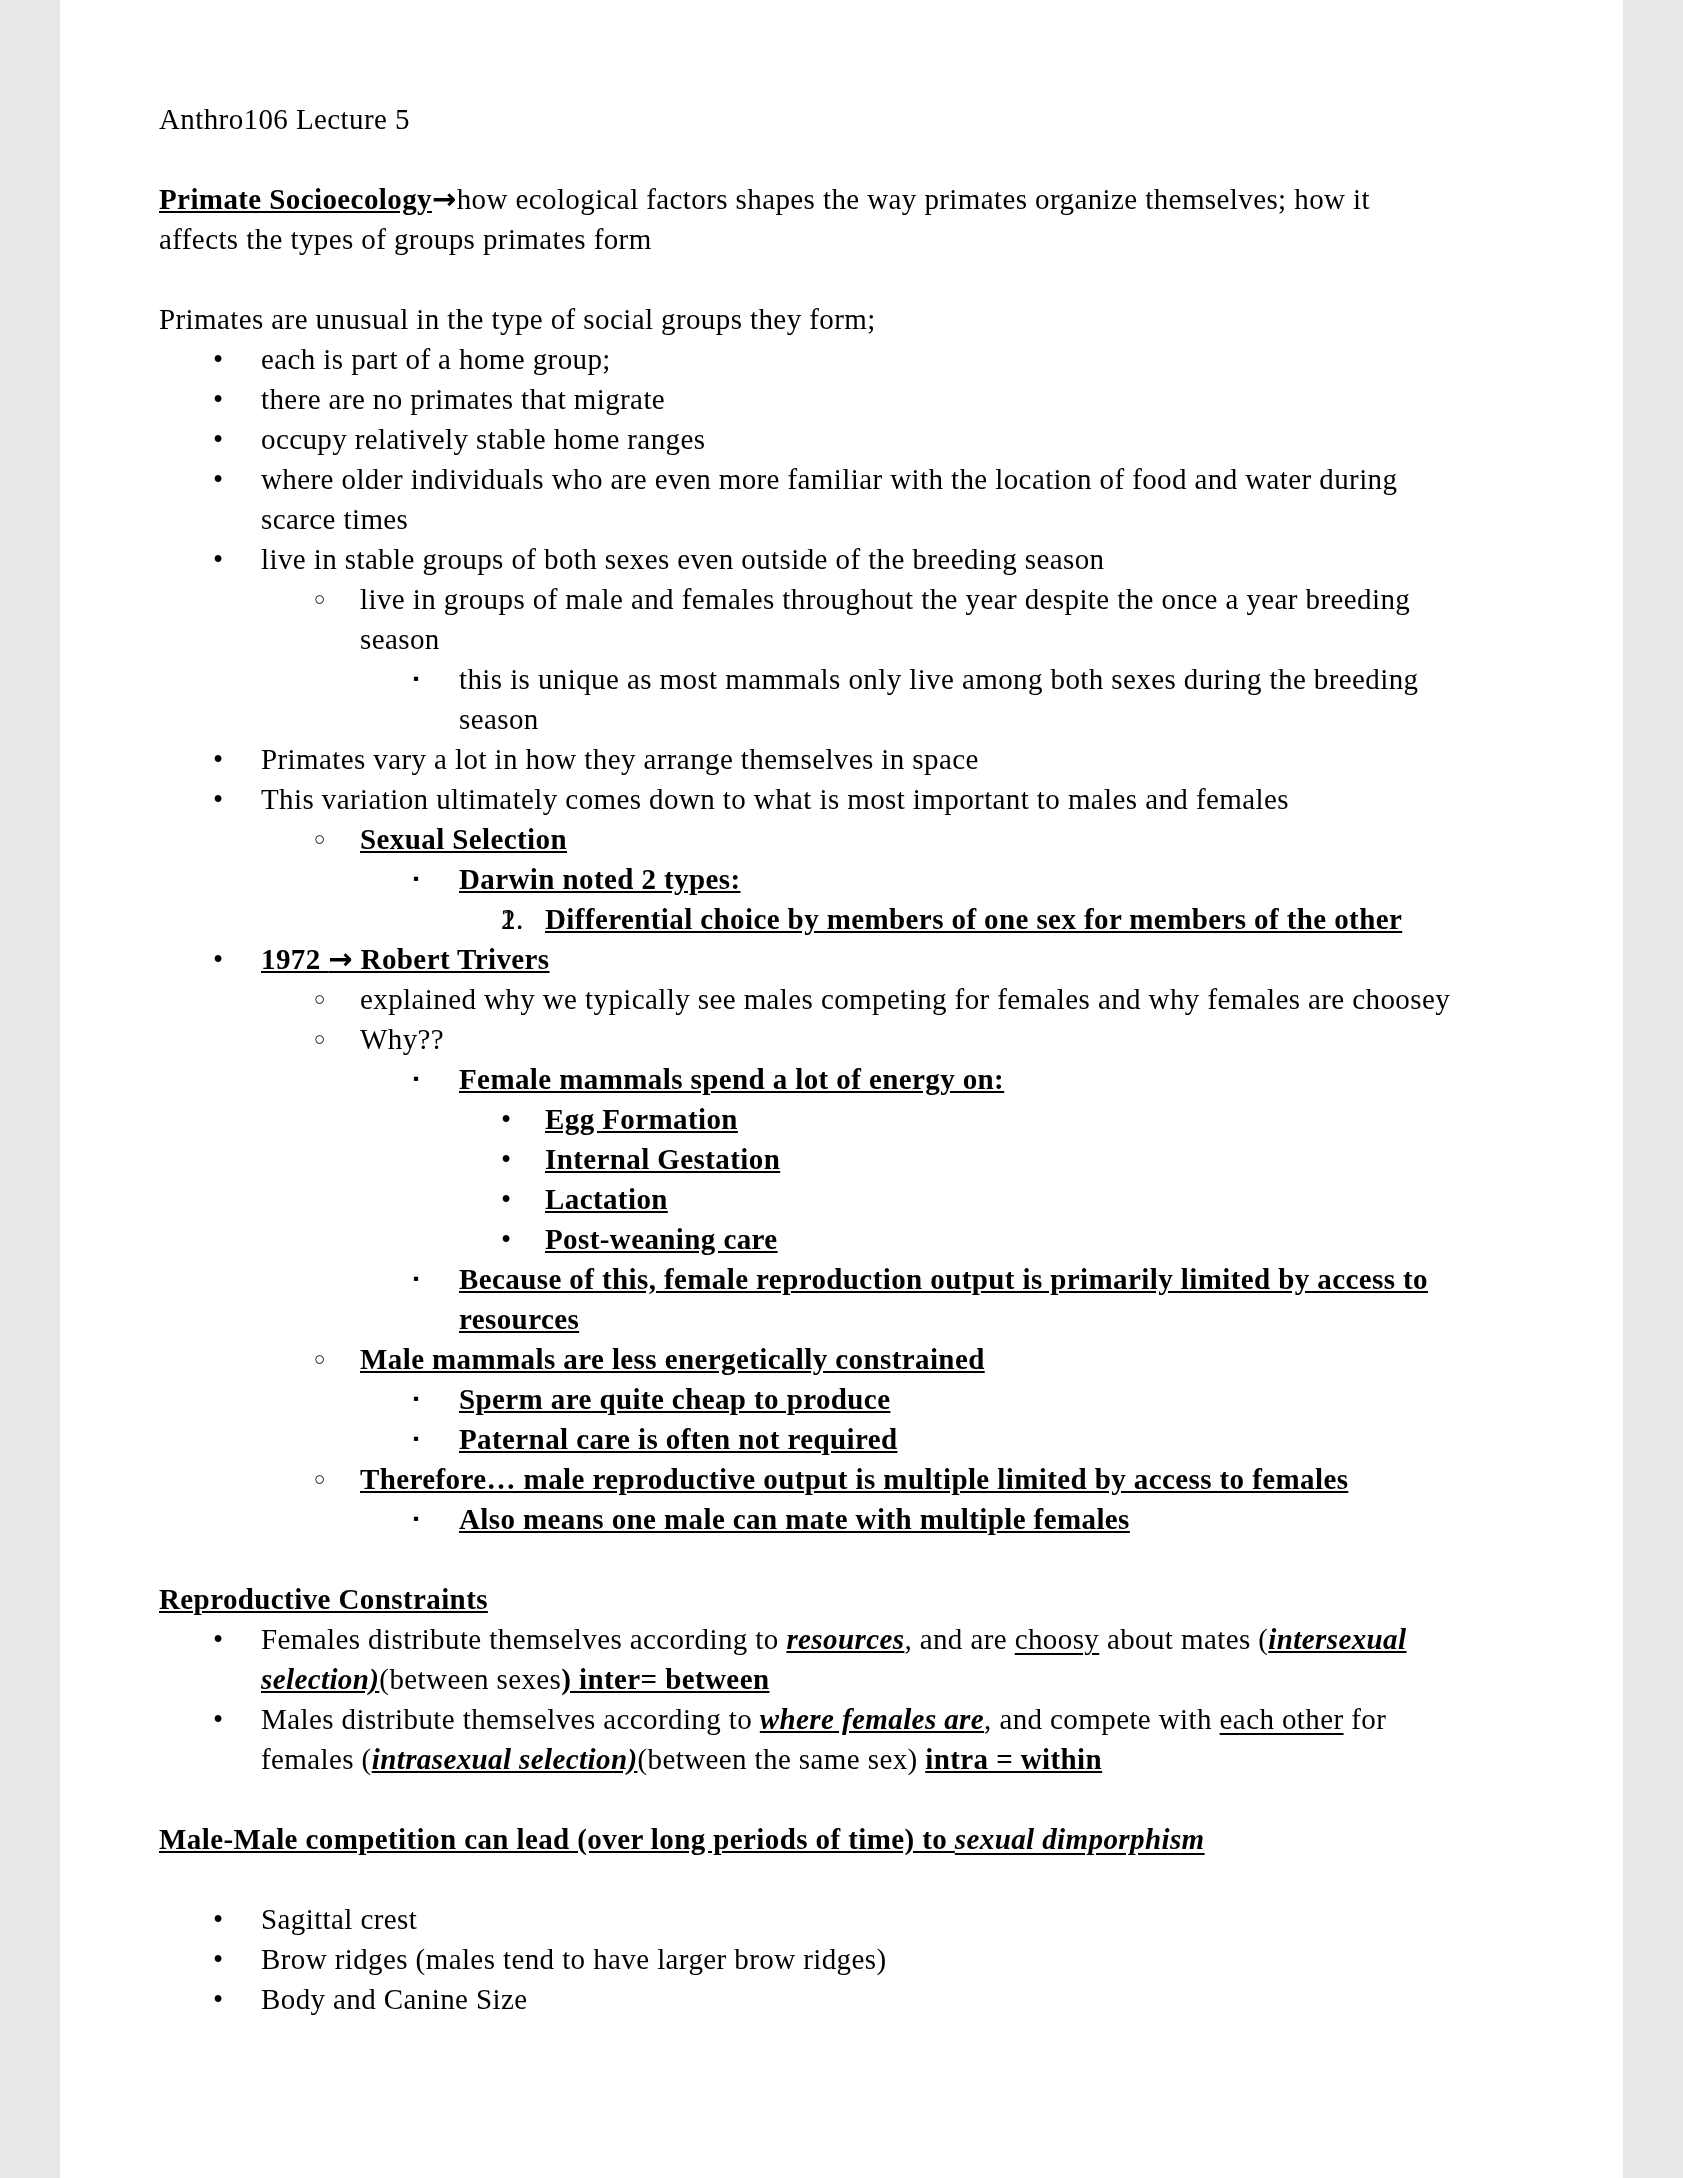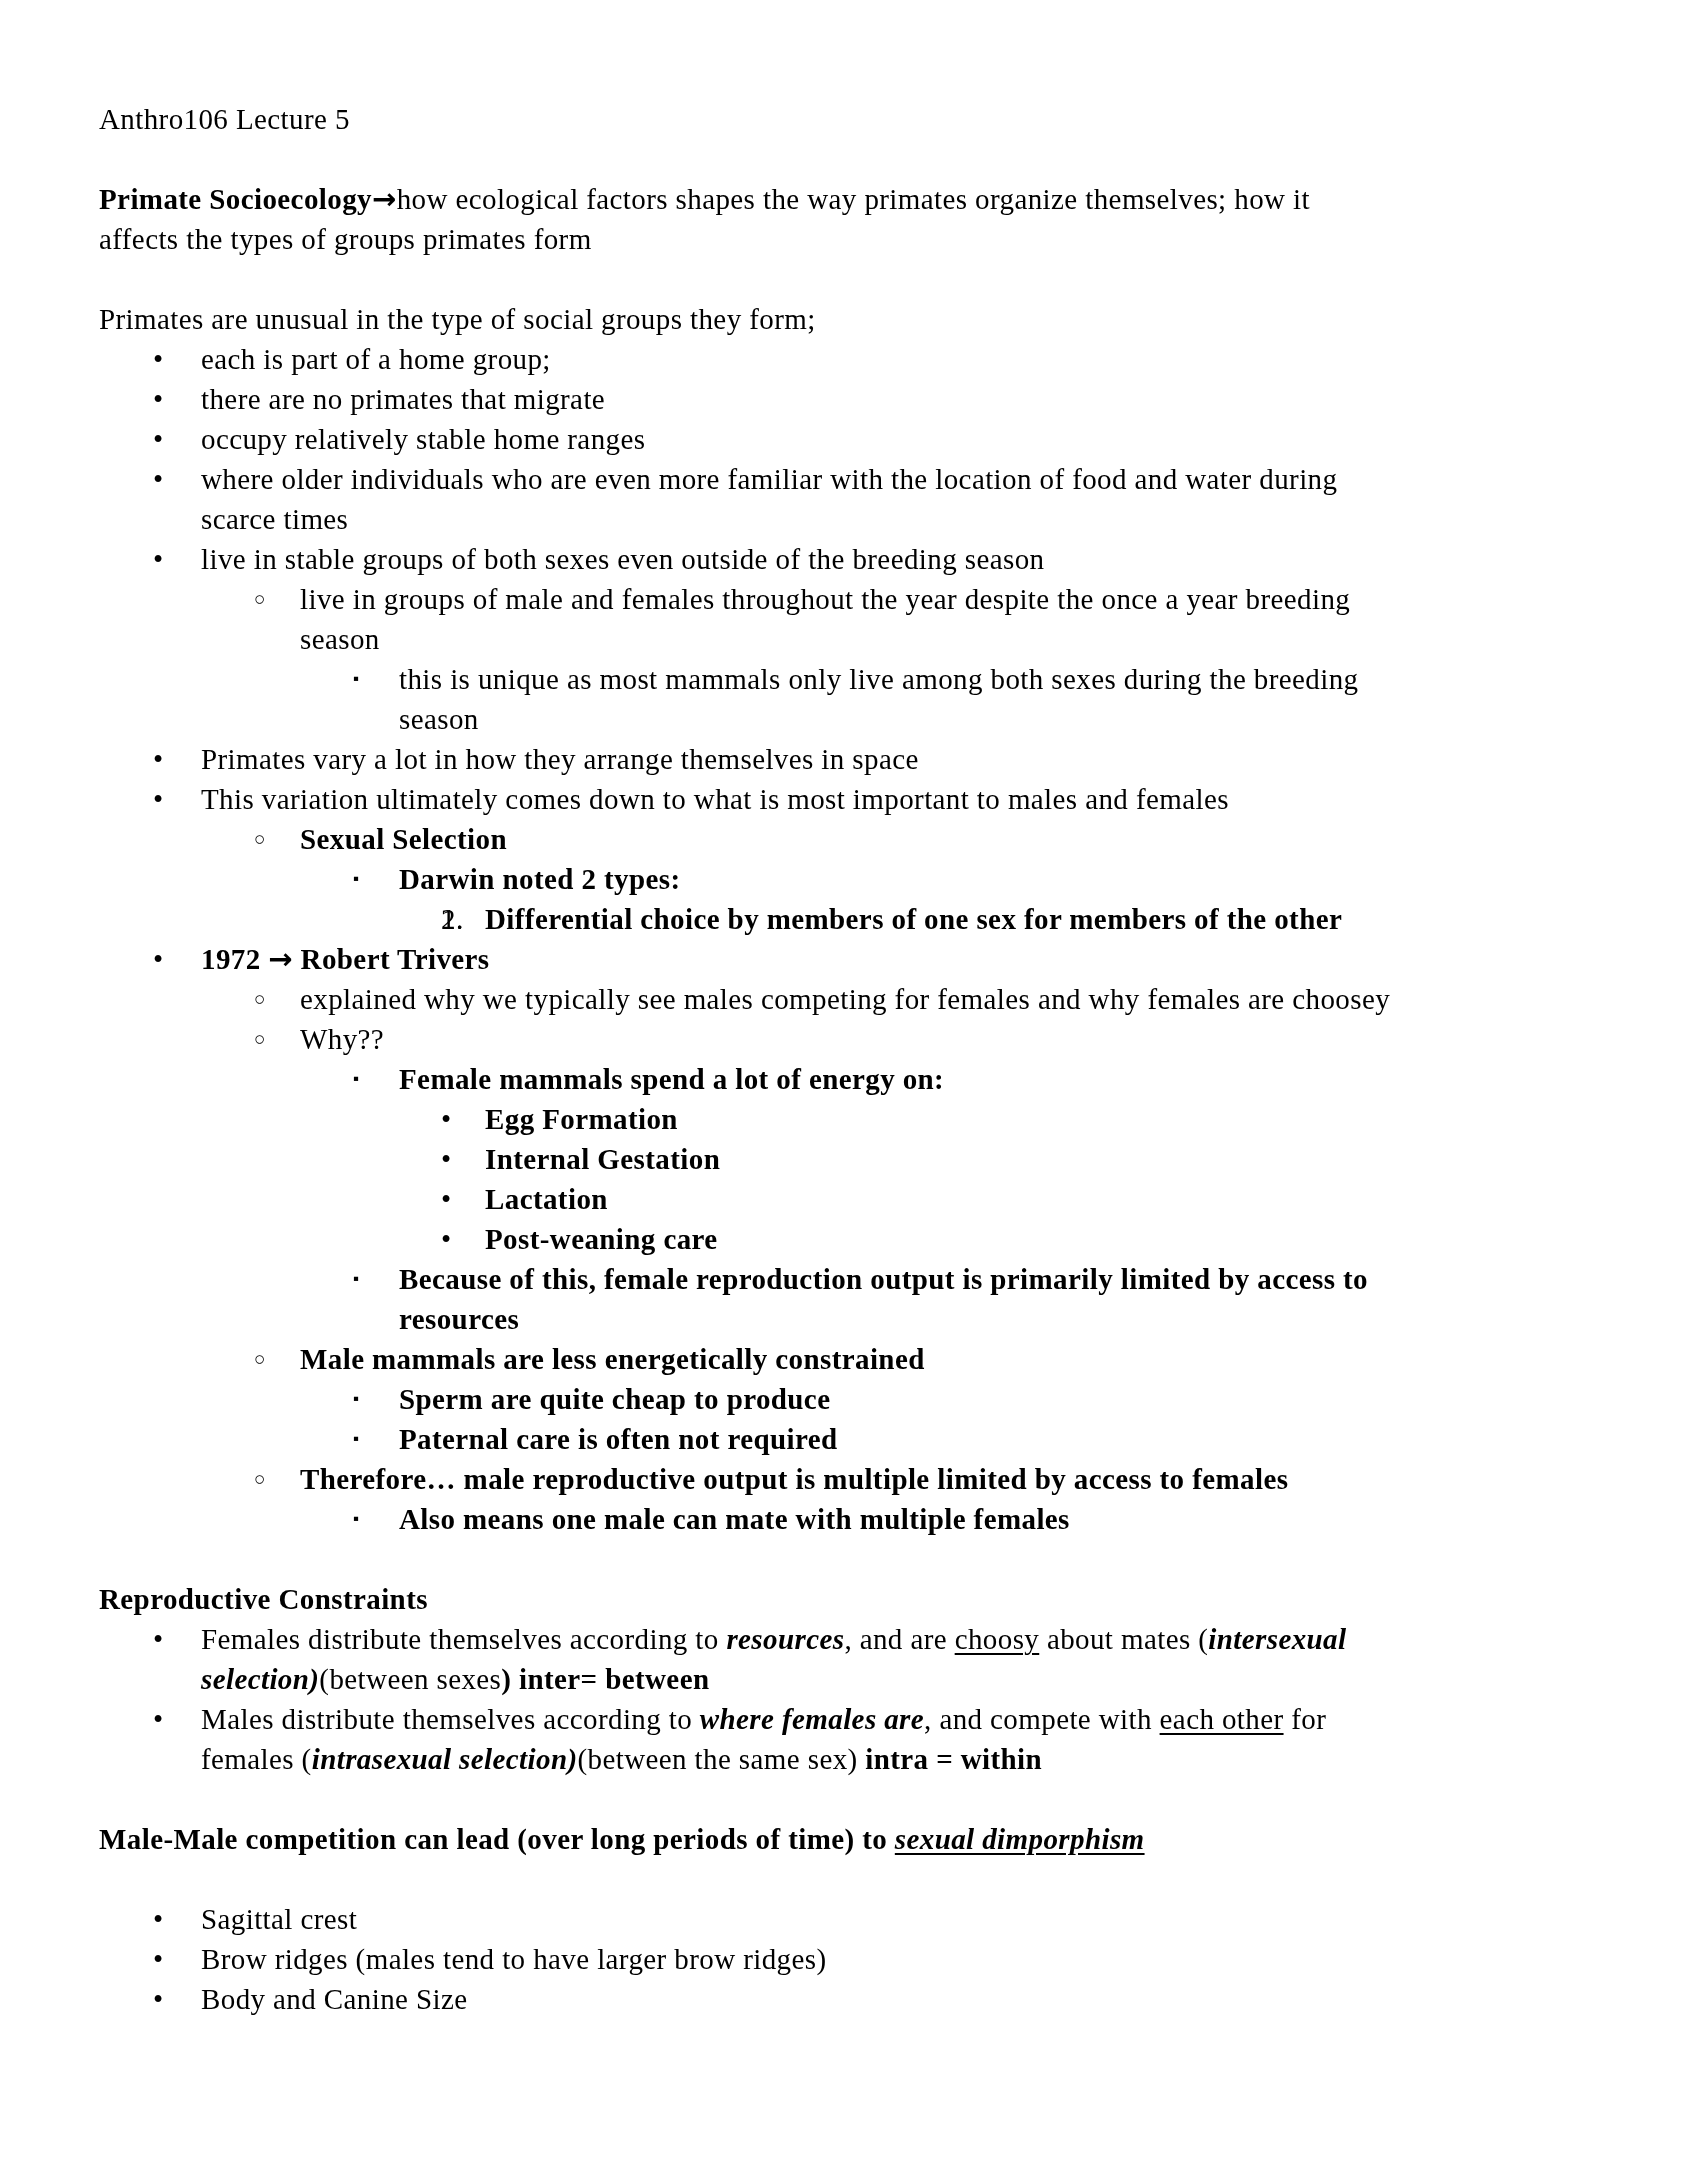--- a/index.html
+++ b/index.html
@@ -1,33 +1,33 @@
 <!DOCTYPE html>
 <html><head>
 <meta charset="utf-8">
 <style>
   html, body { margin: 0; padding: 0; background: #e8e8e8; }
   .page {
     position: relative;
-    width: 1683px;
+    width: 1563px;
     height: 2178px;
     margin: 0 auto;
     background: #ffffff;
     box-sizing: border-box;
     padding: 99px 119px 0 99px;
     font-family: "Liberation Serif", serif;
     font-size: 29px;
     line-height: 40px;
     color: #000000;
     letter-spacing: 0.4px;
     overflow: hidden;
   }
   .line { margin: 0; }
   .gap { height: 40px; }
-  .b { font-weight: bold; }
+  .b { font-weight: bold; text-decoration: underline; }
   .i { font-style: italic; }
   .u { text-decoration: underline; text-decoration-thickness: 2px; text-underline-offset: 4px; margin-top: 24px; }
   .arrow { font-family: "DejaVu Sans", sans-serif; font-weight: bold; }
   .li { position: relative; margin: 0; }
   .li .mk { position: absolute; top: 0; line-height: 40px; }
   .l1 { padding-left: 102px; }
   .l1 > .mk { left: 54px; }
   .l2 { padding-left: 201px; }
   .l2 > .mk { left: 155px; }
   .l3 { padding-left: 300px; }

